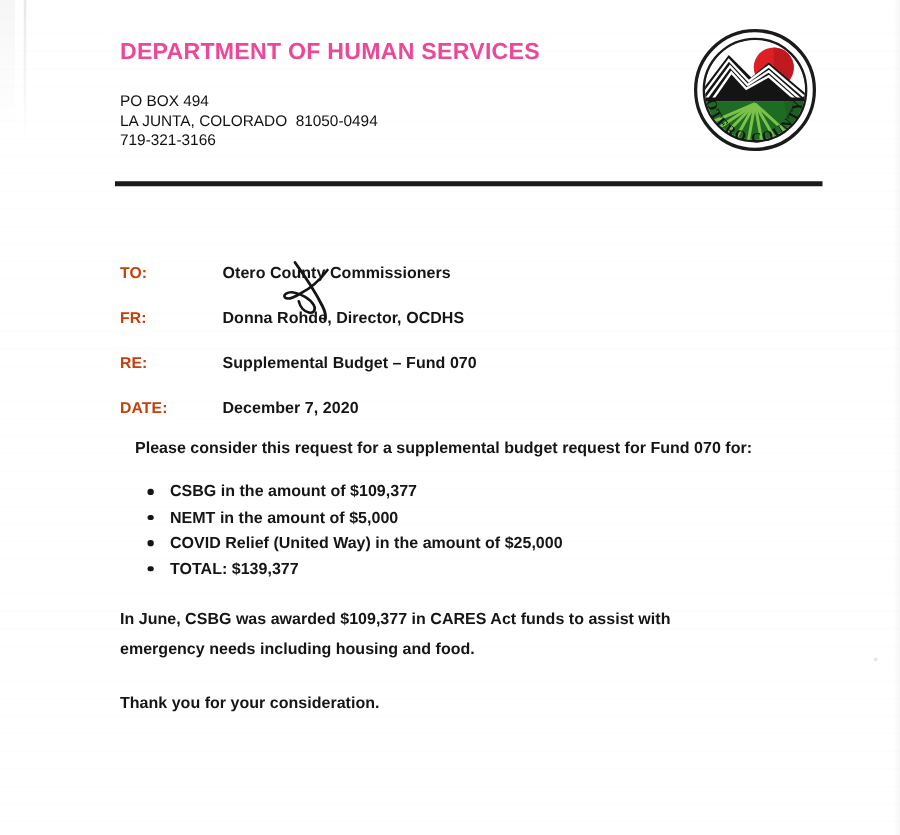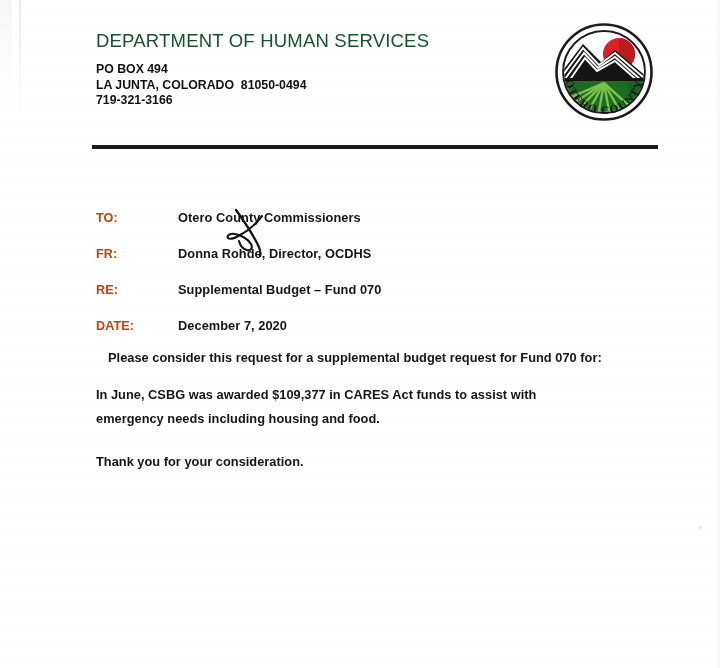--- a/index.html
+++ b/index.html
@@ -72,30 +72,30 @@
 
   
   #letterhead {
     position: absolute;
     left: 96px;
     top: 30px;
     width: 460px;
   }
   #dept-title {
     font-family: "Liberation Sans", sans-serif;
-    font-weight: normal;
+    font-weight: bold;
     font-size: 18.5px;
     letter-spacing: 0.2px;
-    color: #14532d;
+    color: #ec4899;
     white-space: nowrap;
   }
   #address-block {
-    margin-top: 10px;
+    margin-top: 22px;
     font-family: "Liberation Sans", sans-serif;
-    font-weight: bold;
+    font-weight: normal;
     font-size: 12.3px;
     line-height: 15.6px;
     color: #111111;
   }
   #address-block div { white-space: pre; }
 
   
   #seal {
     position: absolute;
     left: 549px;
@@ -300,20 +300,26 @@
         <path d="M 40,12 C 34,20 26,27 18,31 C 13,34 8,36 6,34 C 4,32 8,29 13,30
                  C 19,31 26,35 29,40 C 31,44 29,47 25,46 C 21,45 18,41 17,37" stroke-width="2.1"></path>
       </g>
     </svg>
   </div>
 
   <div id="body-copy">
 
     <p class="para" id="intro-para">Please consider this request for a supplemental budget request for Fund 070 for:</p>
 
+    <ul id="request-list">
+      <li>CSBG in the amount of $109,377</li>
+      <li>NEMT in the amount of $5,000</li>
+      <li>COVID Relief (United Way) in the amount of $25,000</li>
+      <li>TOTAL:  $139,377</li>
+    </ul>
 
     <p class="body-para" id="para-june">In June, CSBG was awarded $109,377 in CARES Act funds to assist with emergency needs including housing and food.</p>
 
 
 
     <p class="body-para" id="para-thanks">Thank you for your consideration.</p>
   </div>
 
 </div>
 

